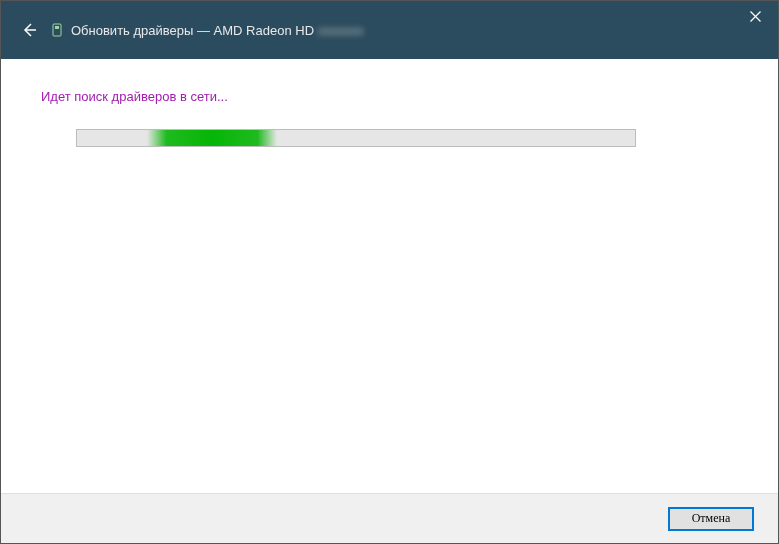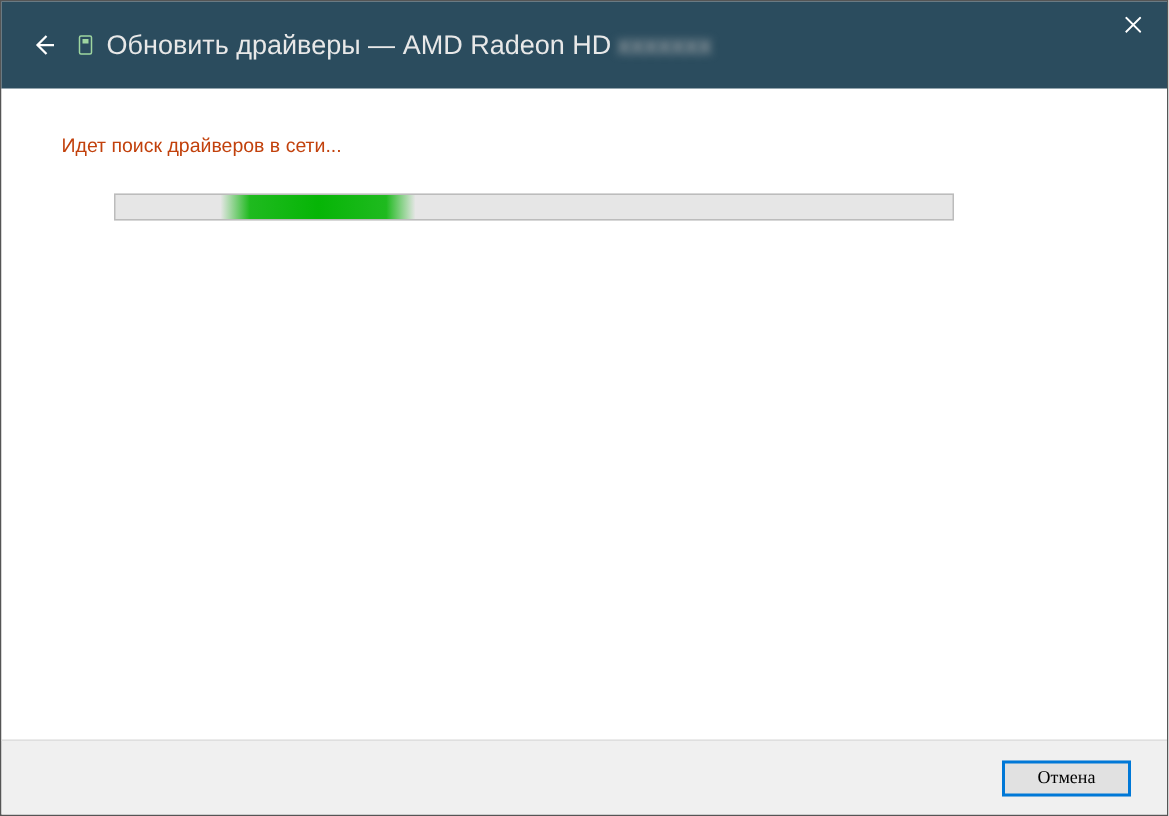--- a/index.html
+++ b/index.html
@@ -52,21 +52,21 @@
       display: inline-flex;
       align-items: center;
       justify-content: center;
     }
     .device-icon svg {
       width: 14px;
       height: 14px;
     }
     .title-text {
       color: #e8e8e8;
-      font-size: 18px;
+      font-size: 13px;
       display: flex;
       align-items: center;
     }
     .title-text .blurred {
       filter: blur(3px);
       margin-left: 4px;
       color: #bbb;
     }
     .close-button {
       position: absolute;
@@ -83,21 +83,21 @@
     .close-button svg {
       width: 11px;
       height: 11px;
     }
     .content {
       flex: 1;
       padding: 30px 40px 10px 40px;
       background: #fff;
     }
     .status-text {
-      color: #c2410c;
+      color: #a21caf;
       font-size: 13px;
       margin-bottom: 25px;
     }
     .progress-container {
       margin-left: 35px;
       width: 560px;
       height: 18px;
       background: #e6e6e6;
       border: 1px solid #bcbcbc;
       position: relative;

